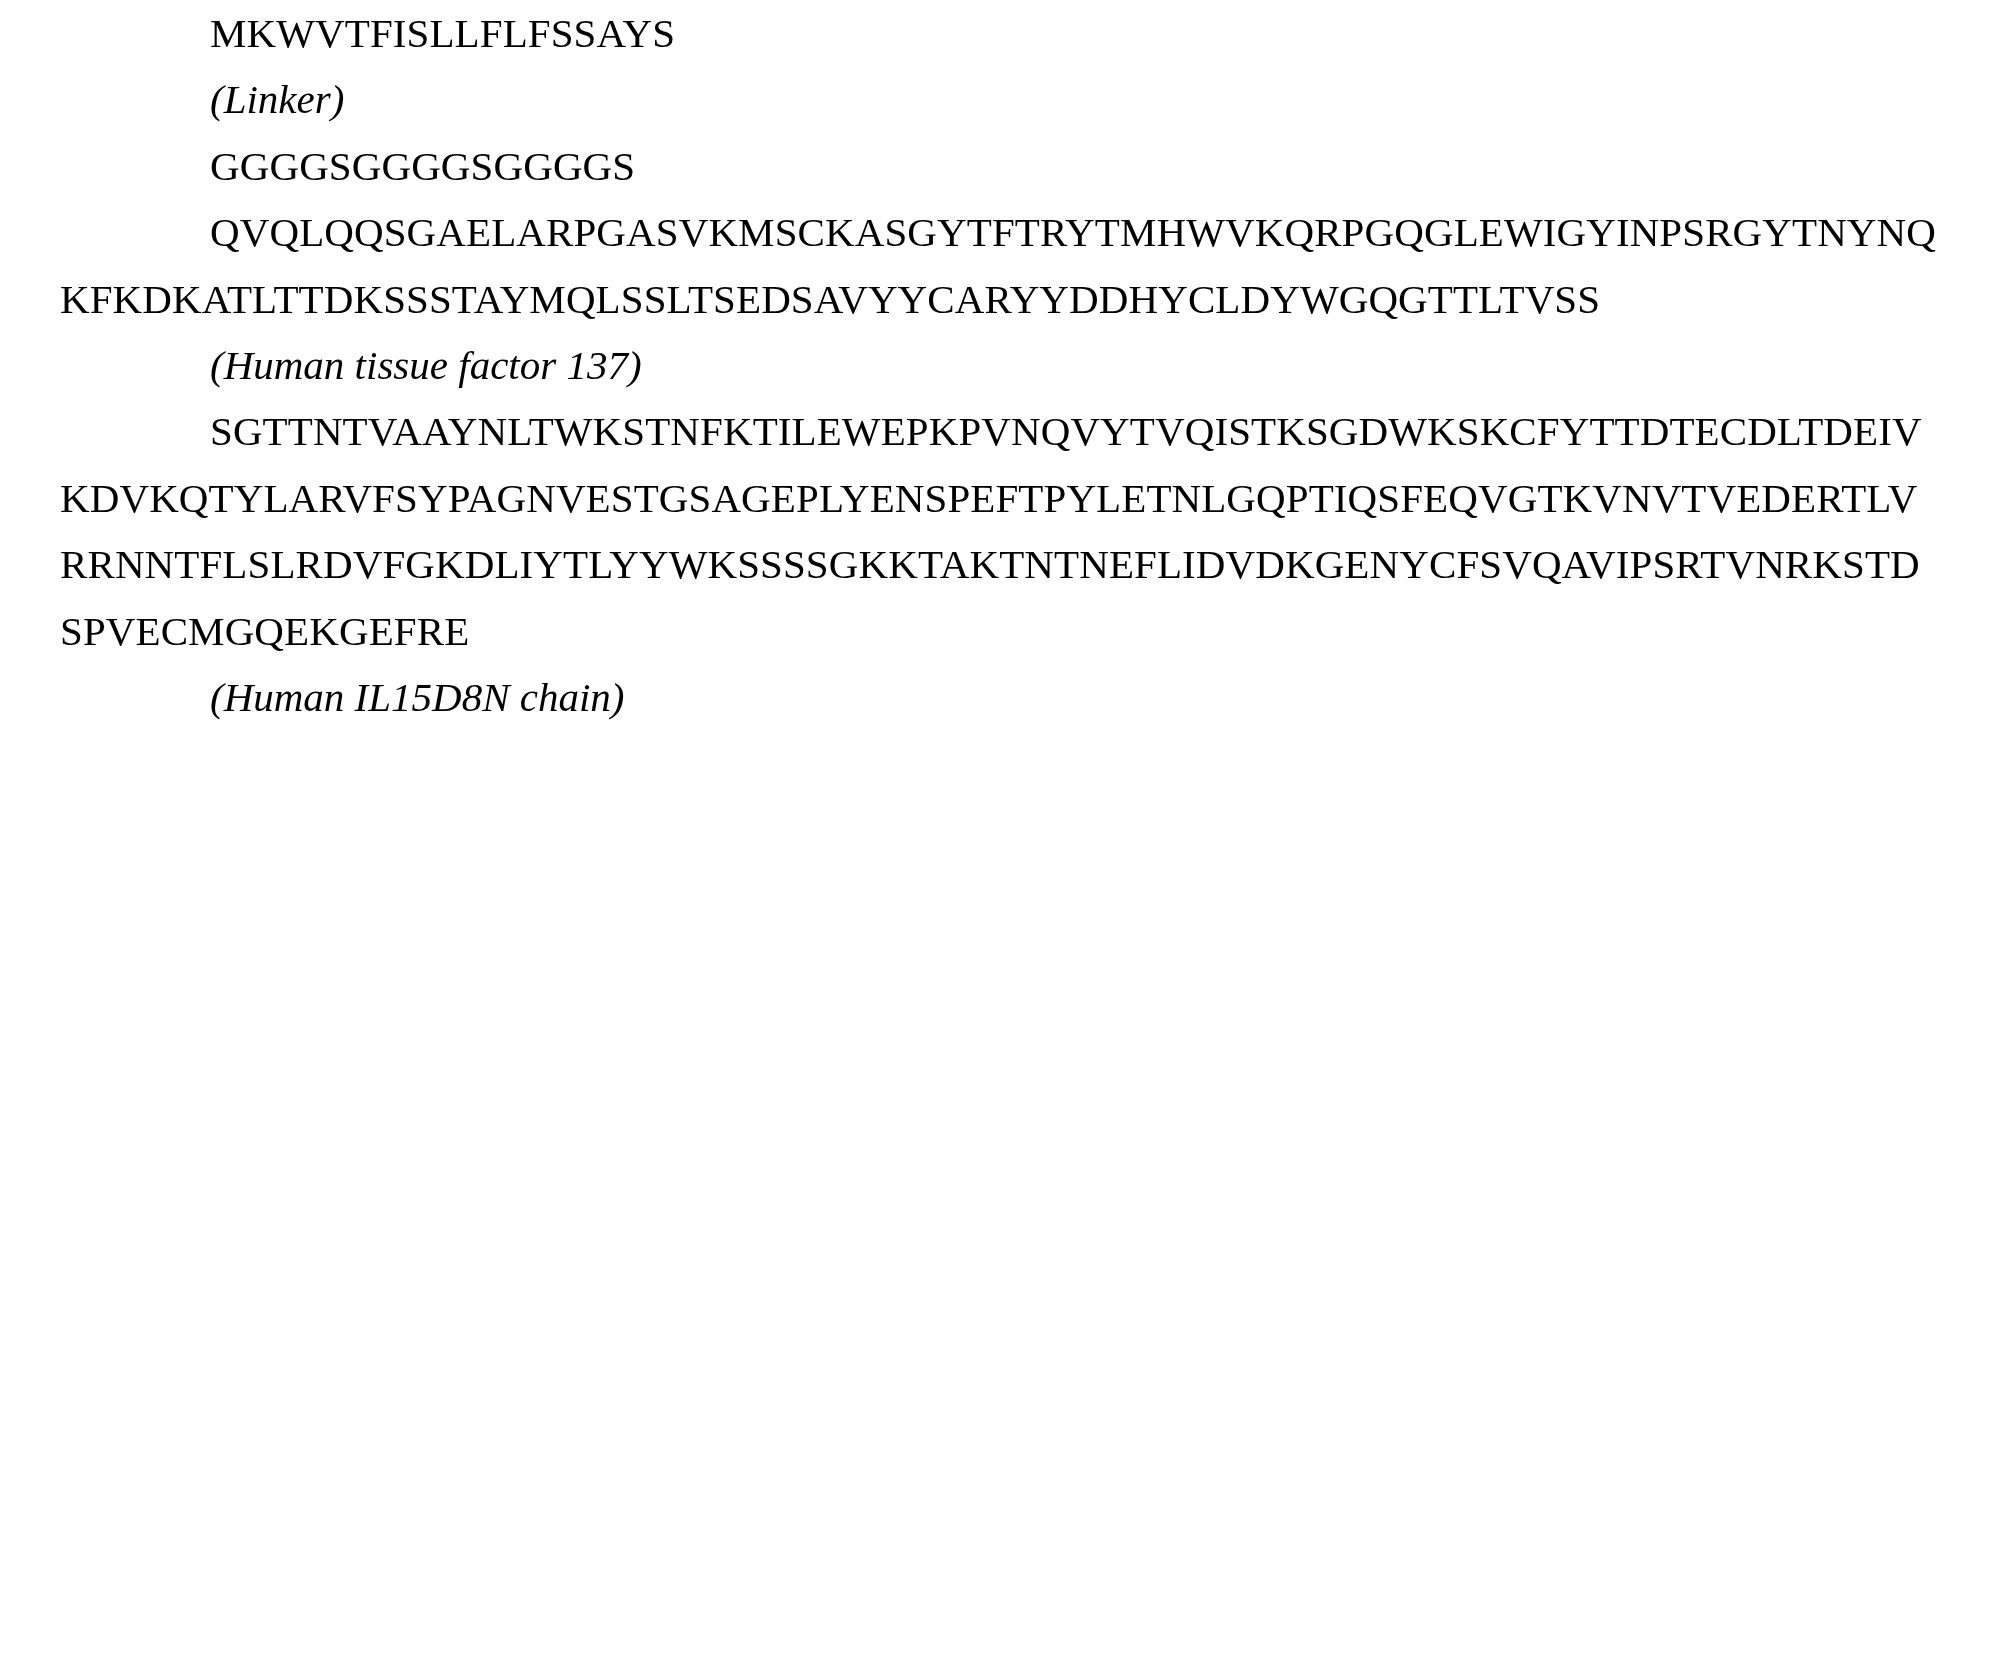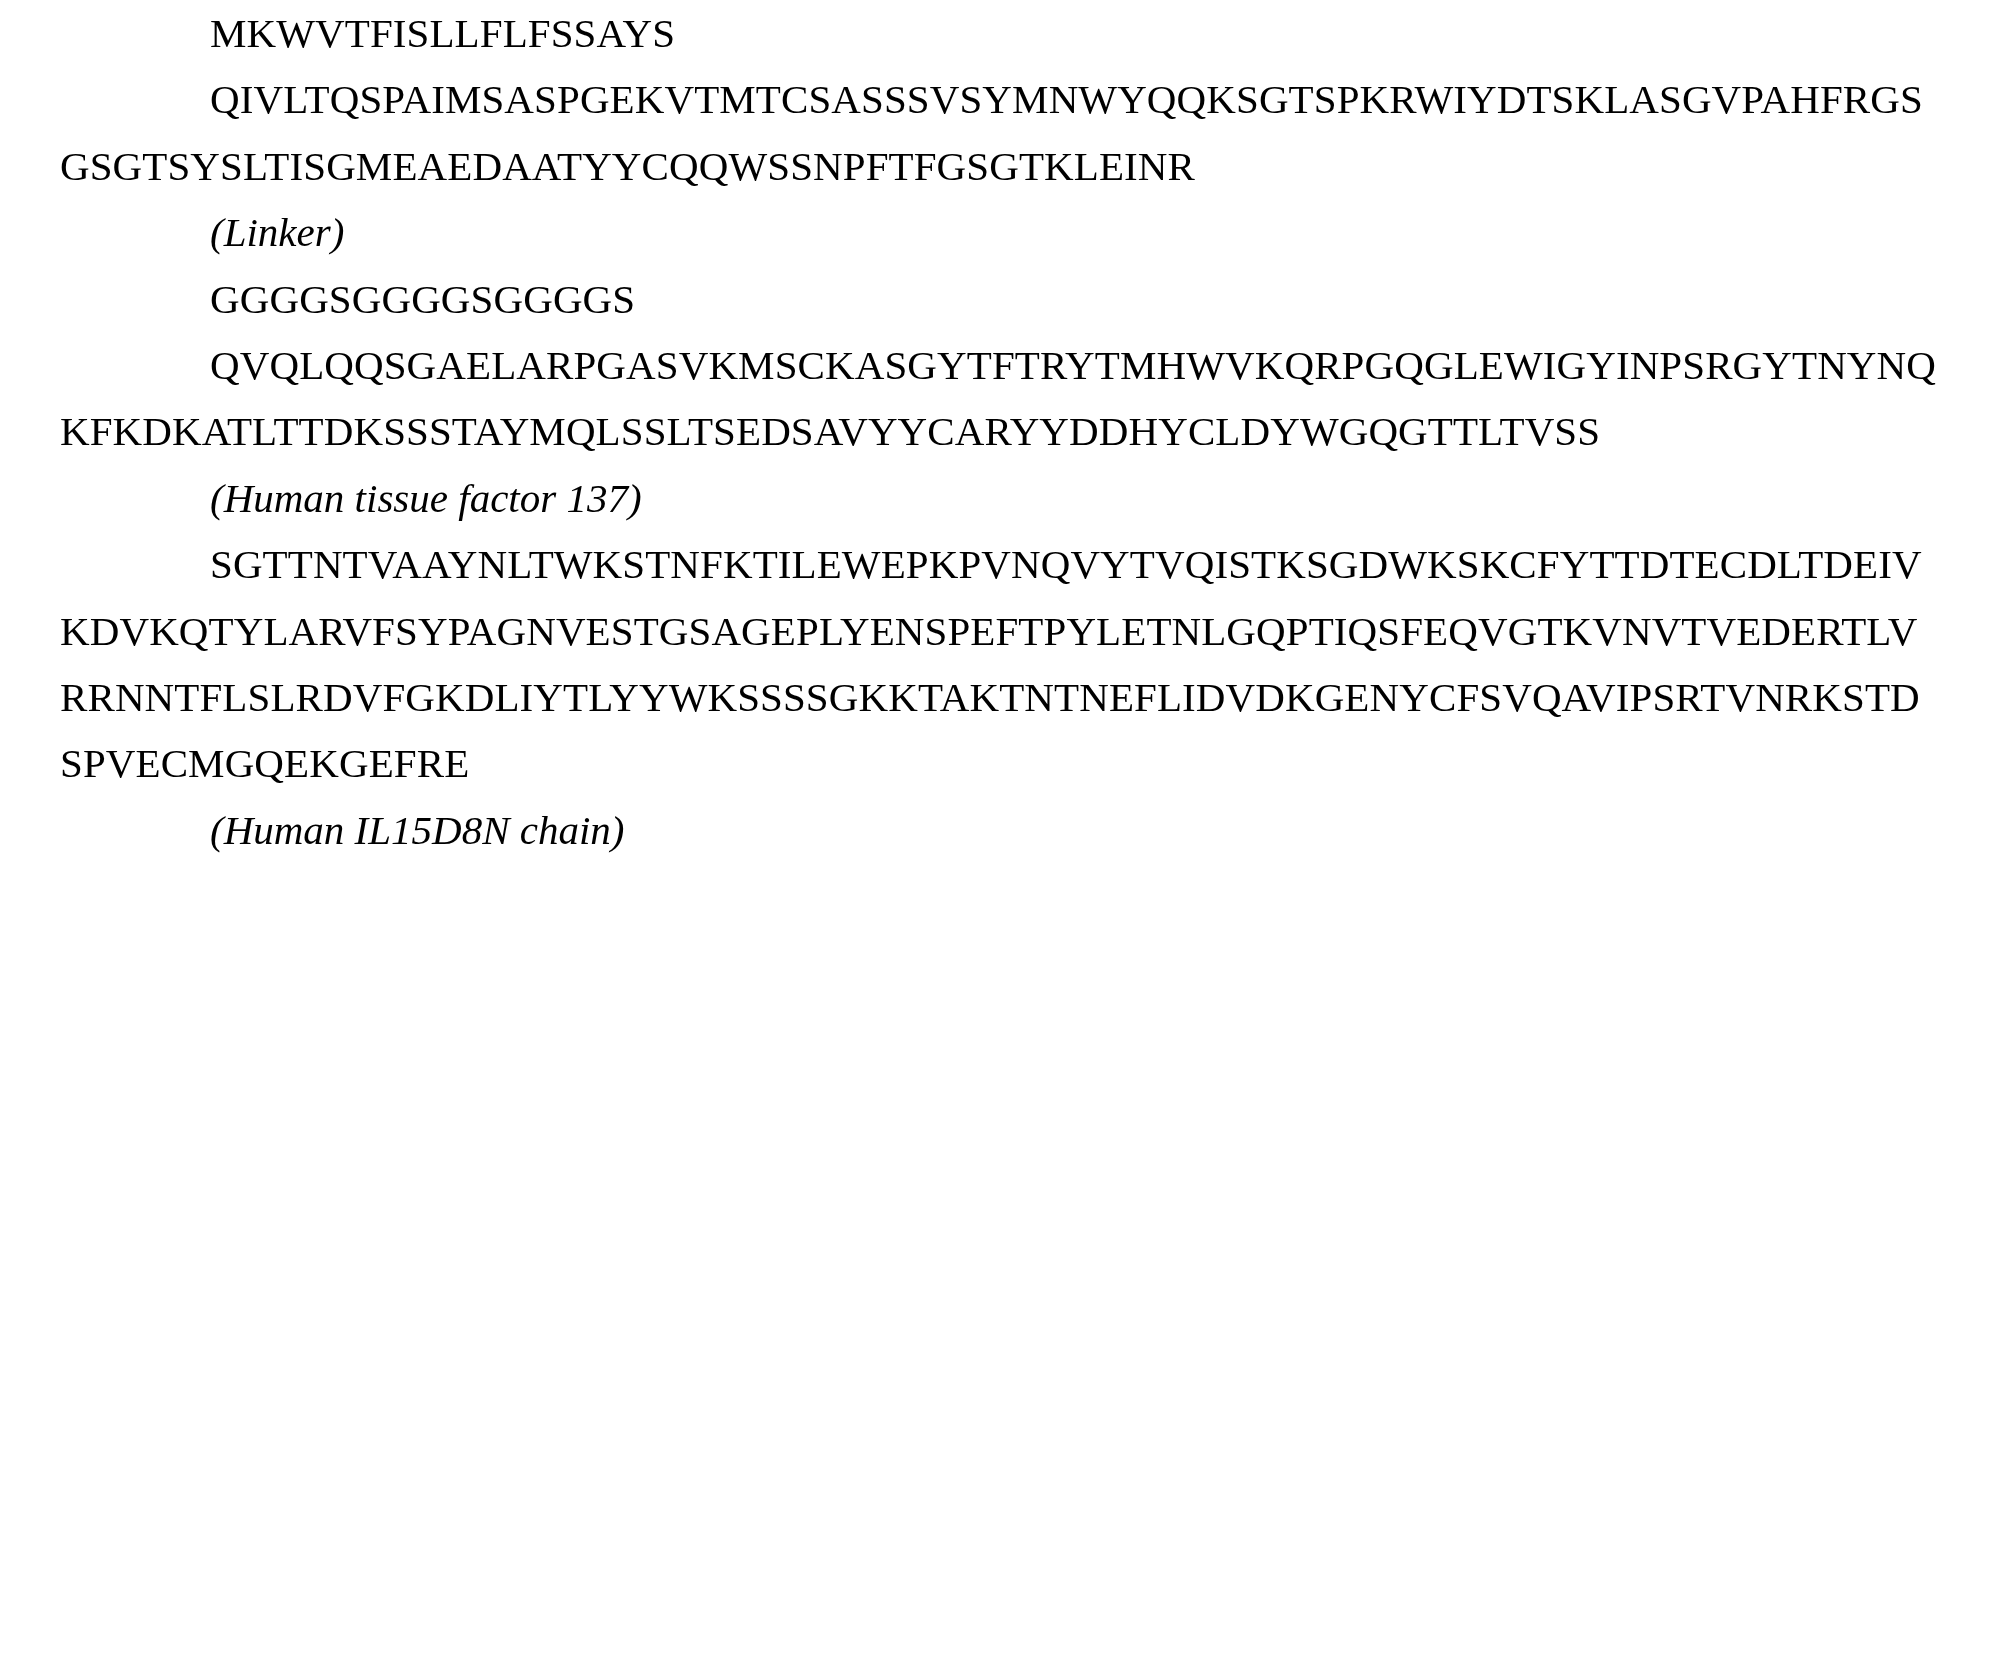--- a/index.html
+++ b/index.html
@@ -44,21 +44,20 @@
   }
 </style>
 </head>
 <body>
 
 <div class="page">
 
   <div class="block indent seq">MKWVTFISLLFLFSSAYS</div>
 
 
-  <div class="block indent seq">QIVLTQSPAIMSASPGEKVTMTCSASSSVSYMNWYQQKSGTSPKRWIYDTSKLASGVPAHFRGSGSGTSYSLTISGMEAEDAATYYCQQWSSNPFTFGSGTKLEINR</div>
 
   <div class="label">(Linker)</div>
 
   <div class="block indent seq">GGGGSGGGGSGGGGS</div>
 
 
   <div class="block indent seq">QVQLQQSGAELARPGASVKMSCKASGYTFTRYTMHWVKQRPGQGLEWIGYINPSRGYTNYNQKFKDKATLTTDKSSSTAYMQLSSLTSEDSAVYYCARYYDDHYCLDYWGQGTTLTVSS</div>
 
   <div class="label">(Human tissue factor 137)</div>
 

